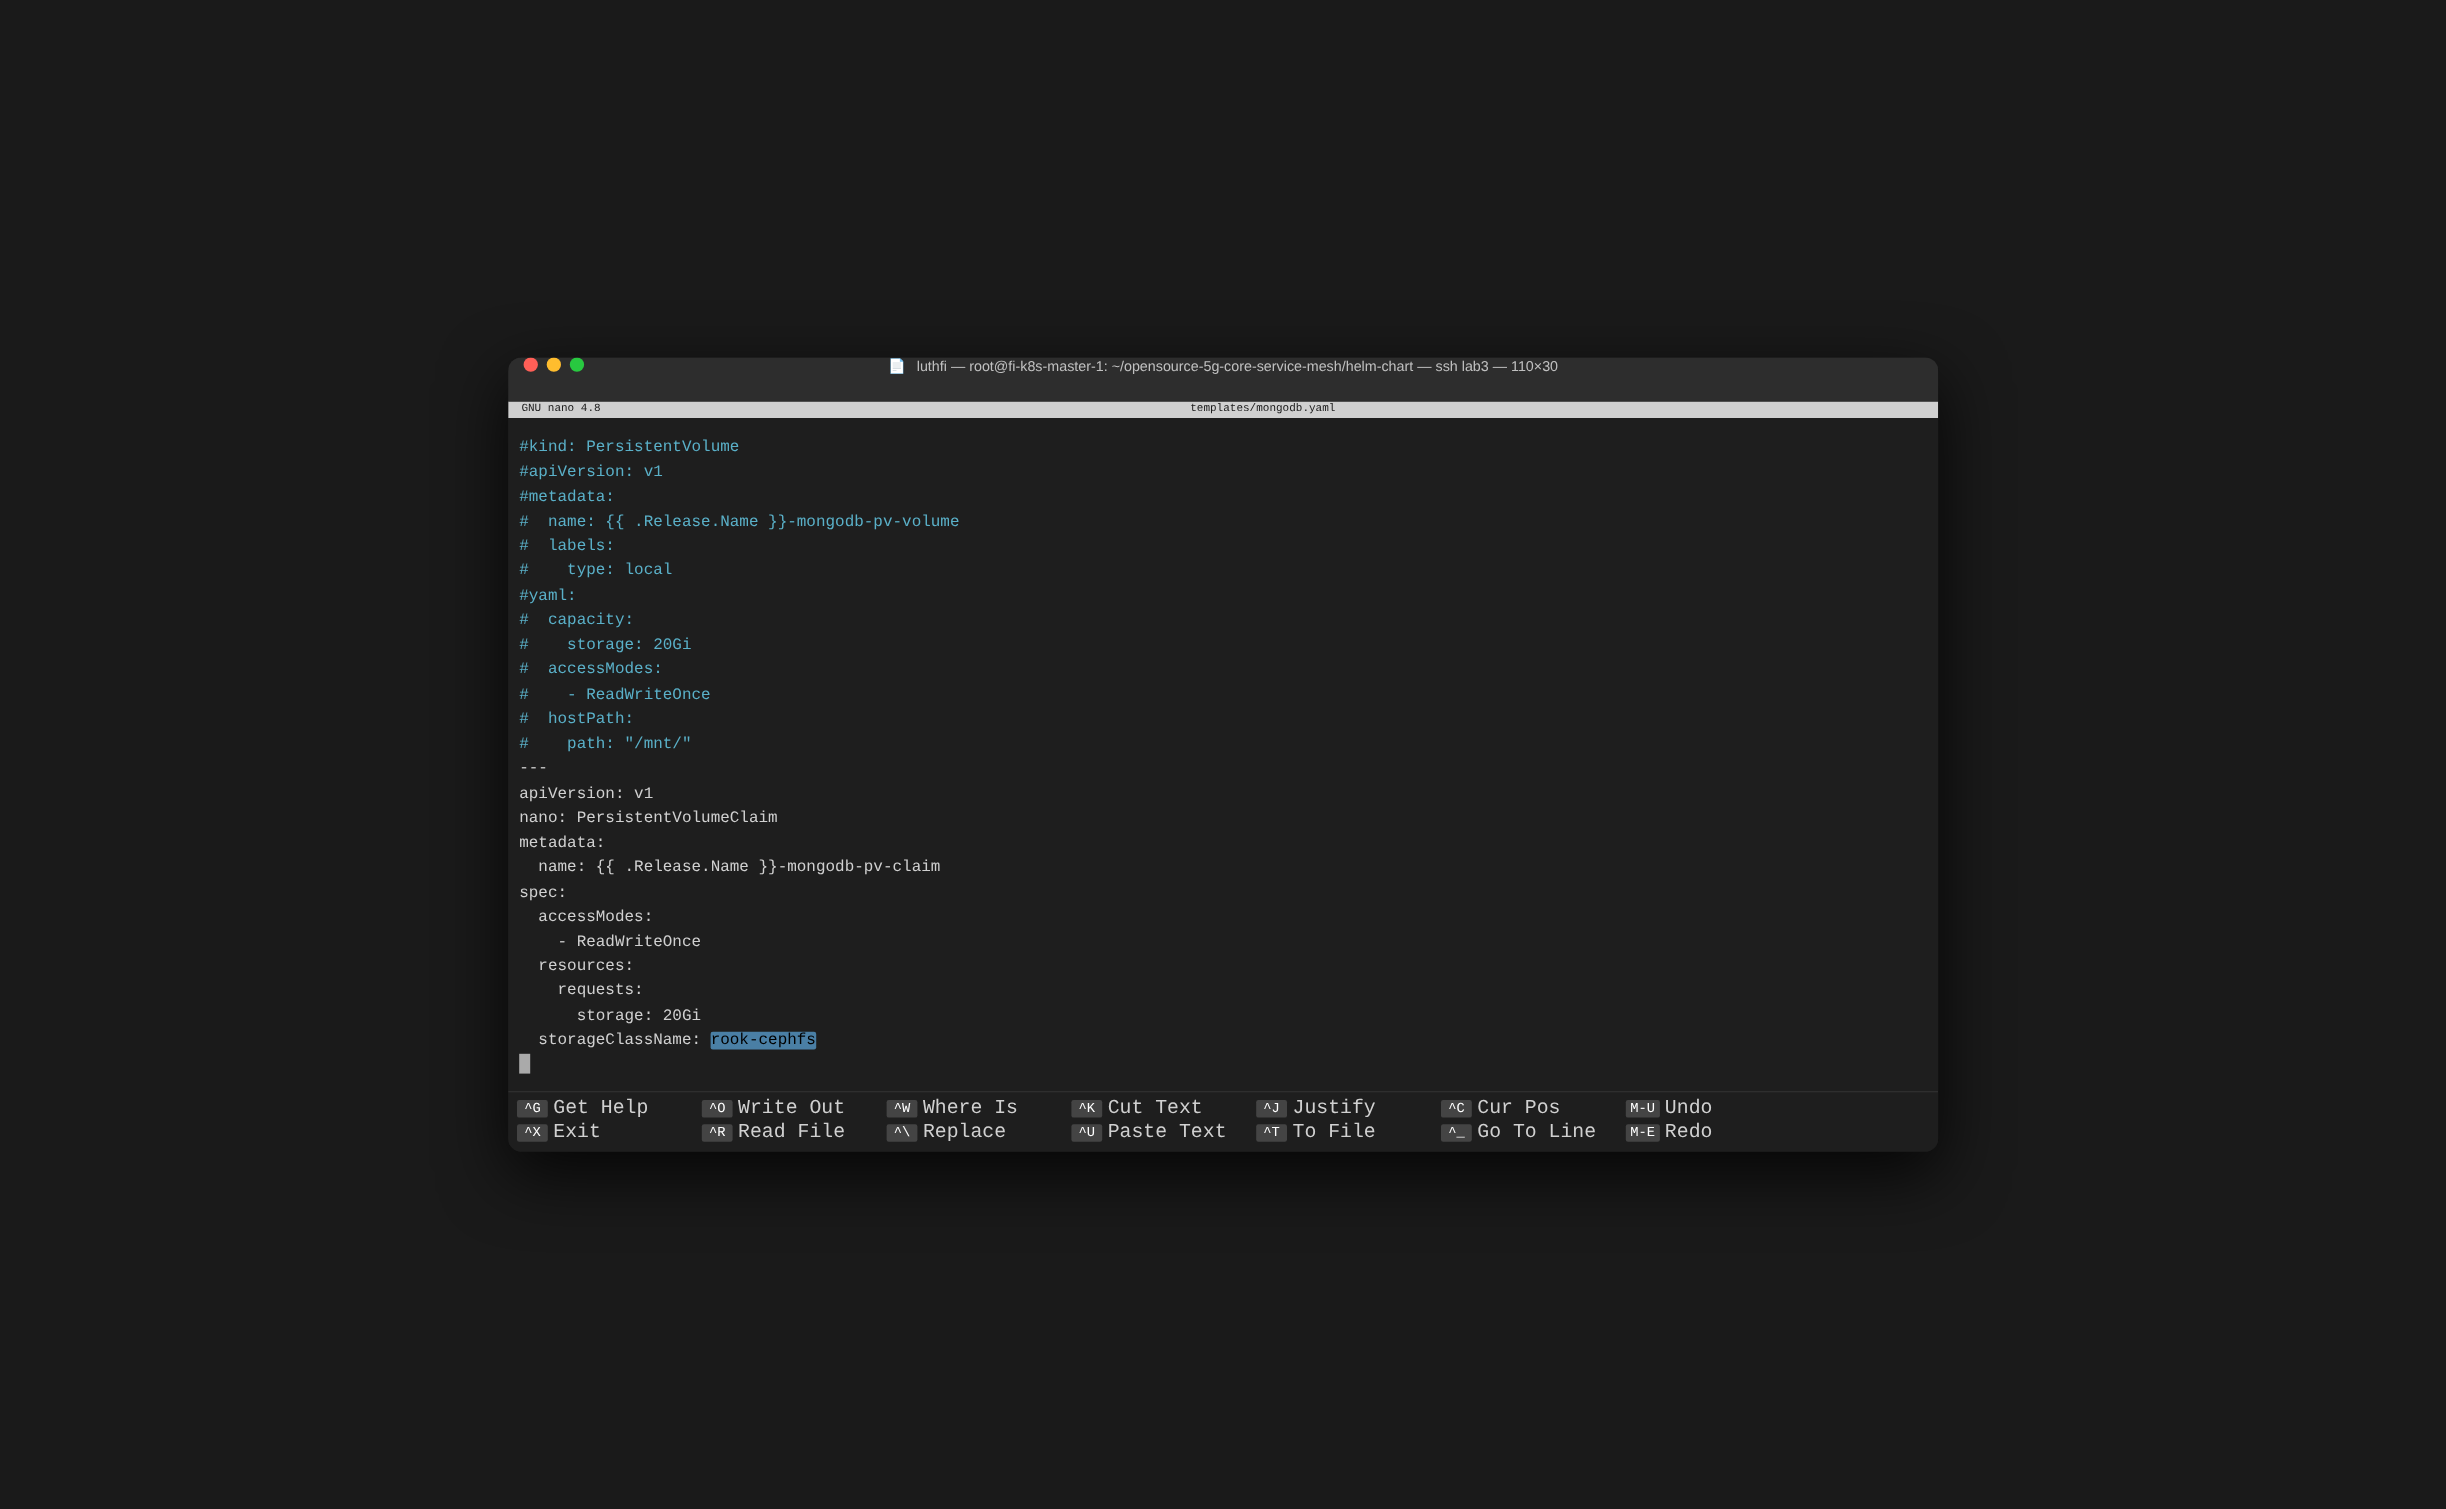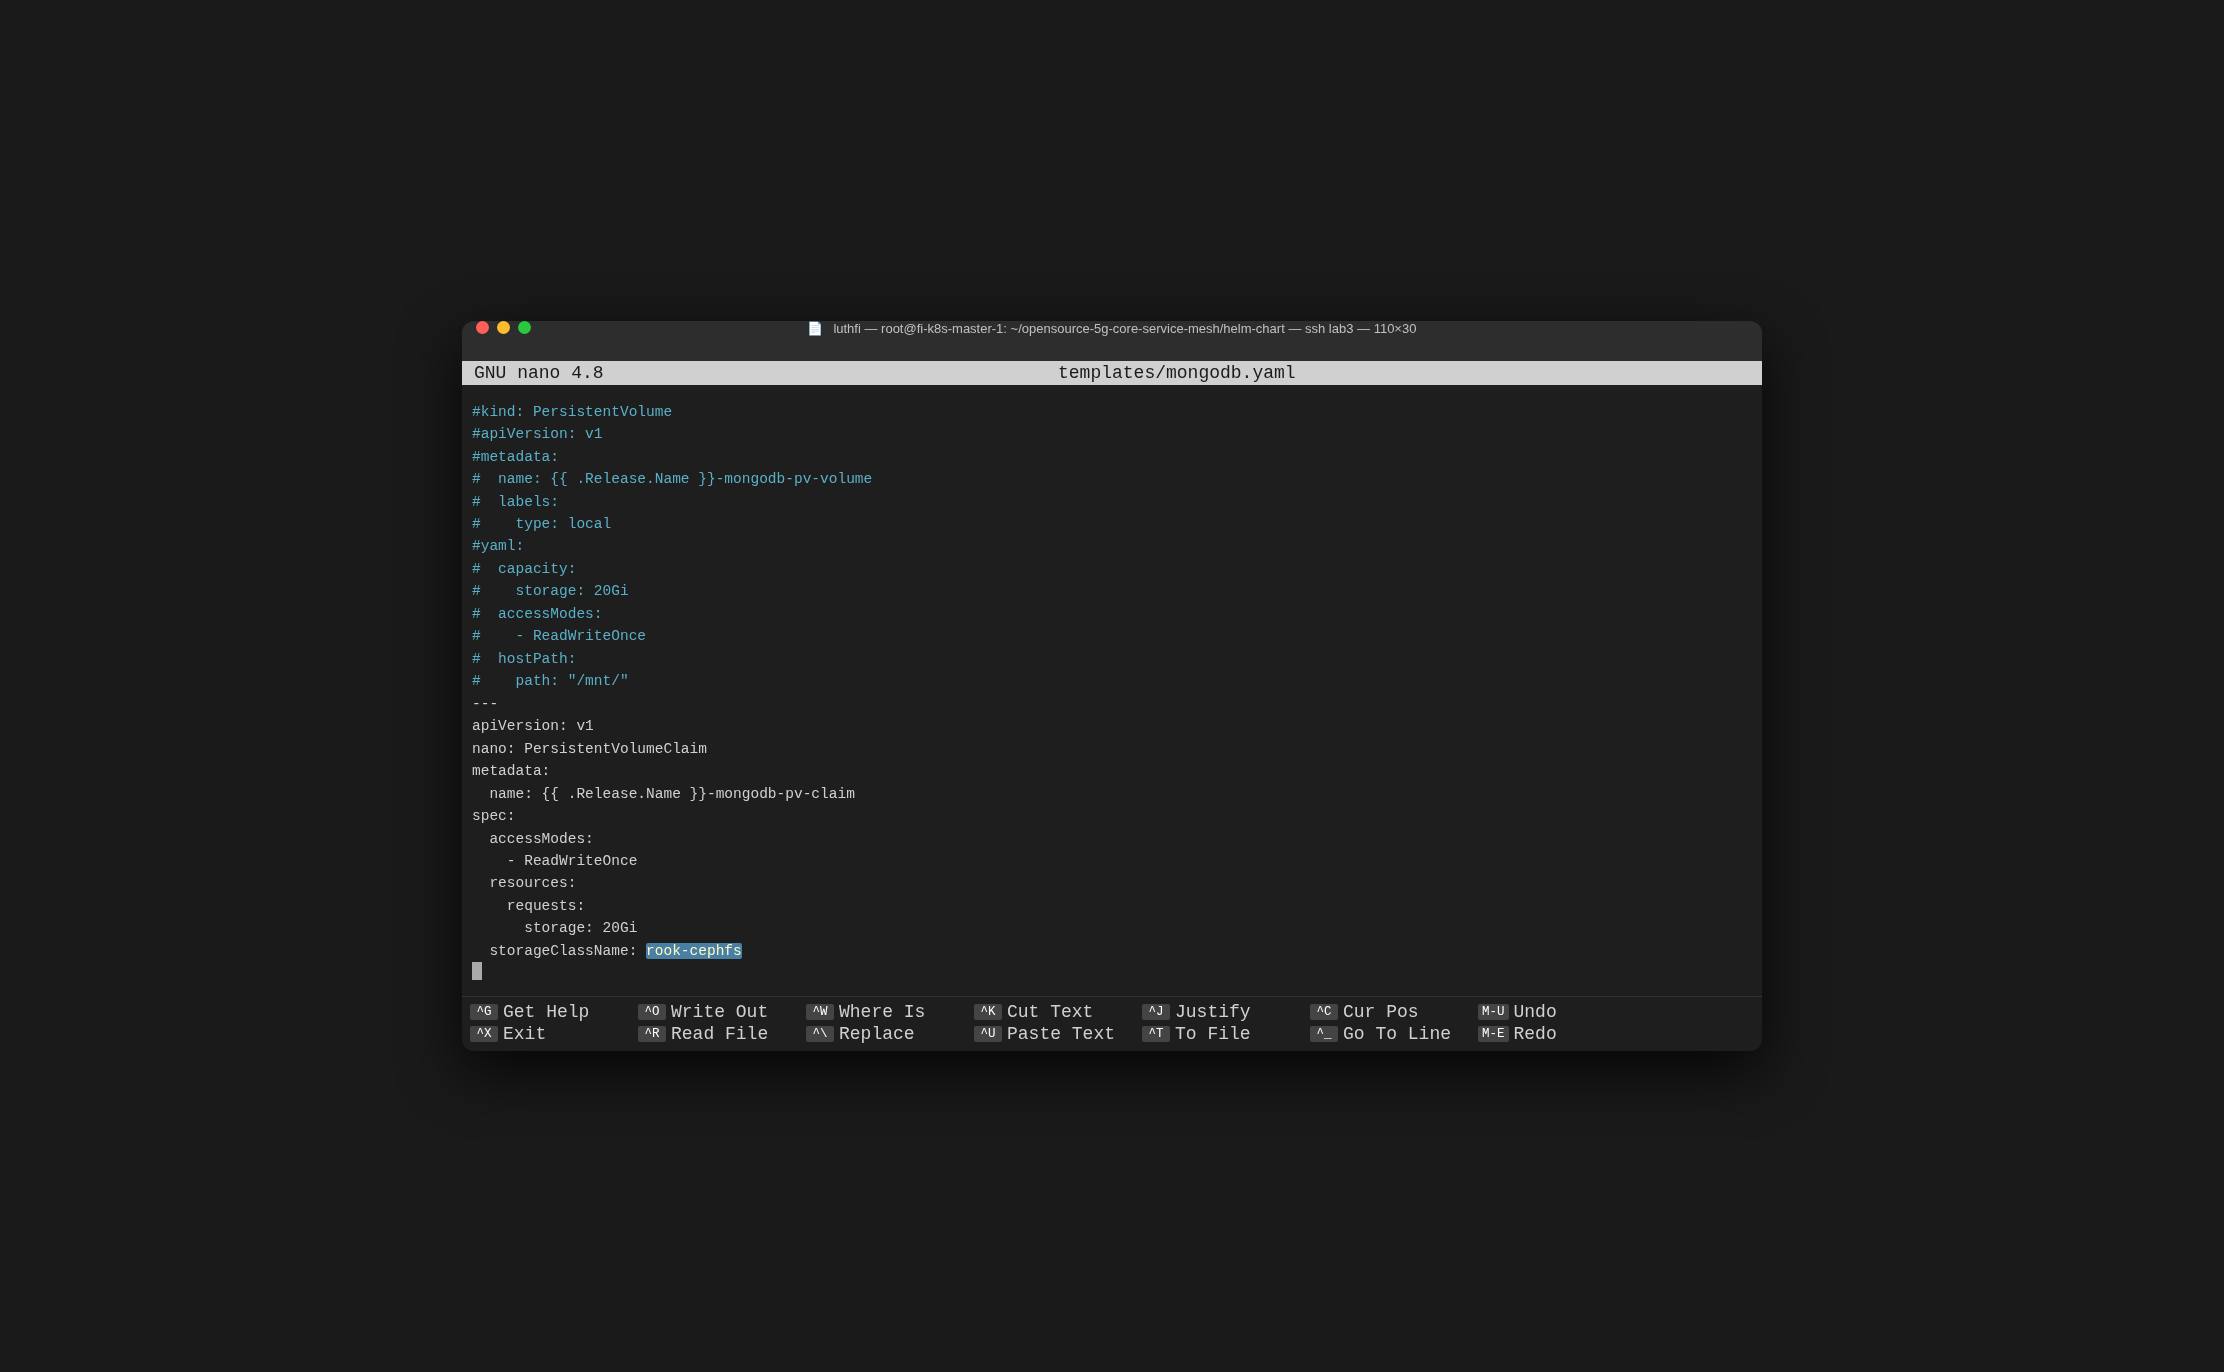--- a/index.html
+++ b/index.html
@@ -66,21 +66,21 @@
       color: #8ab4cc;
     }
 
     .nano-header {
       background: #d0d0d0;
       color: #1a1a1a;
       display: flex;
       justify-content: space-between;
       padding: 2px 12px;
       font-family: 'Courier New', Courier, monospace;
-      font-size: 18px;
+      font-size: 10px;
     }
 
     .editor-area {
       background: #1e1e1e;
       padding: 16px 10px;
       min-height: 580px;
       font-family: 'Courier New', Courier, monospace;
       font-size: 14.5px;
       line-height: 1.55;
       color: #d0d0d0;
@@ -94,21 +94,21 @@
     .commented {
       color: #5ab0c8;
     }
 
     .normal {
       color: #d0d0d0;
     }
 
     .highlight {
       background: #4a7fa5;
-      color: #fef9c3;
+      color: #000000;
       border-radius: 2px;
     }
 
     .cursor-line {
       display: flex;
       align-items: center;
     }
 
     .cursor-block {
       display: inline-block;

